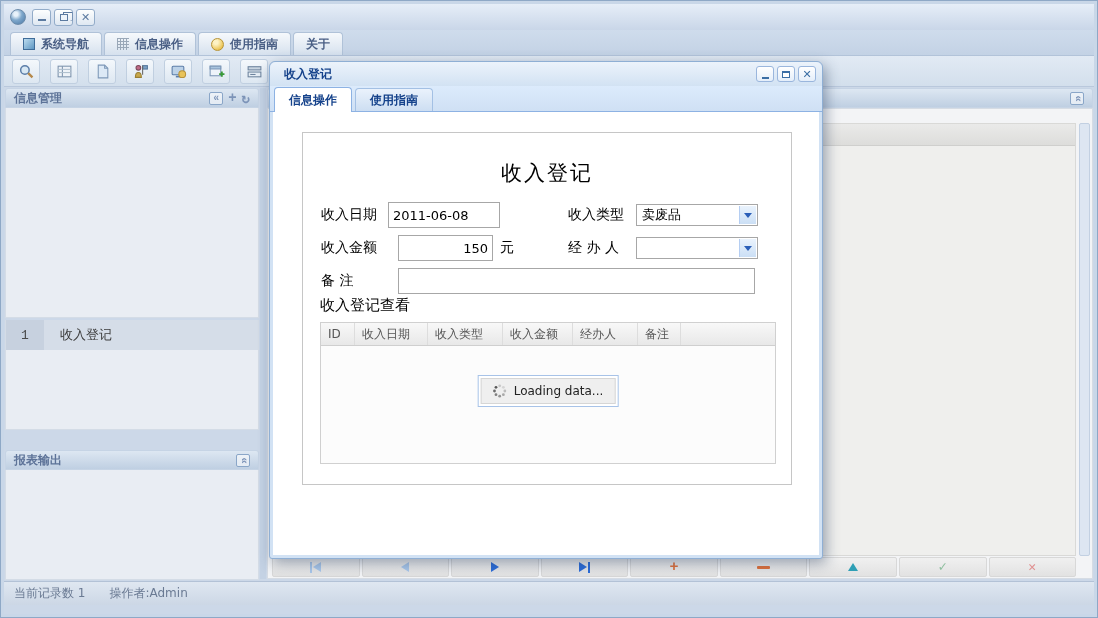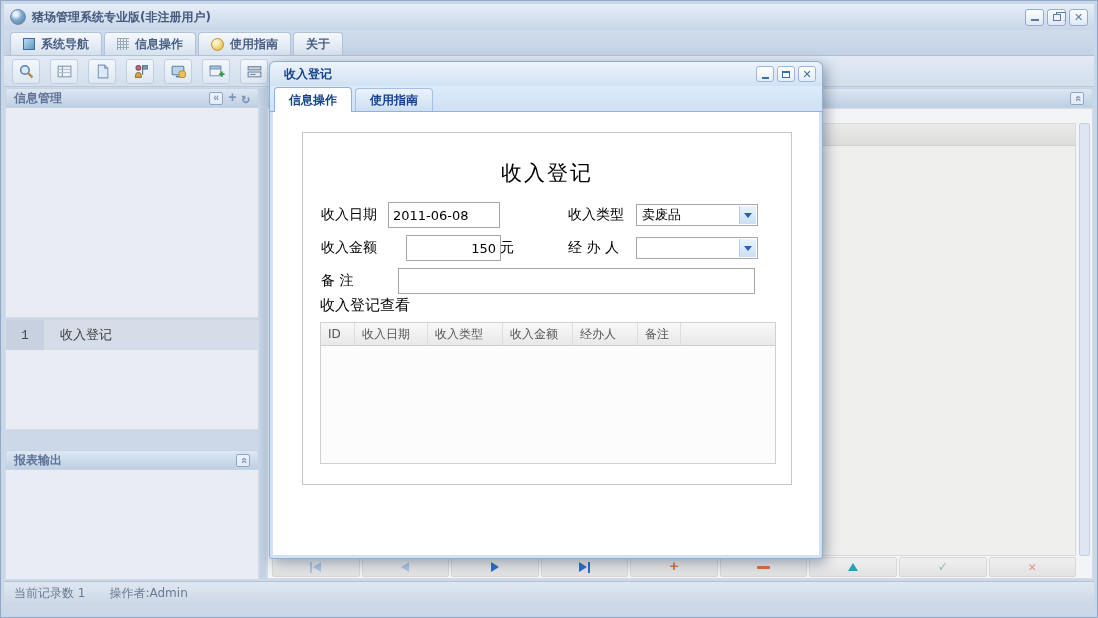--- a/index.html
+++ b/index.html
@@ -129,21 +129,21 @@
     font-family:"DejaVu Sans",sans-serif; padding:12px 4px; }
   .datebox{ left:85px; width:112px; padding-right:20px; }
   .calbtn{ position:absolute; left:178px; top:2px; width:17px; height:18px;
     background:linear-gradient(#fdfdfd,#e8e8e8); border:1px solid #b0b0b0; border-radius:2px;
     display:flex; align-items:center; justify-content:center; cursor:default;}
   .combo{ position:absolute; left:333px; width:122px; height:22px; border:1px solid #a7a7a7; background:#fff;
     display:flex; align-items:center; font-size:13px; padding-left:5px; cursor:default;}
   .combo .arrow{ position:absolute; right:1px; top:1px; bottom:1px; width:17px;
     background:linear-gradient(#eaf3fd,#cbdff5); border-left:1px solid #b5cef2; display:flex; align-items:center; justify-content:center;}
   .combo .arrow i{ width:0; height:0; border-top:5px solid #2b5fb8; border-left:4px solid transparent; border-right:4px solid transparent;}
-  .amountbox{ left:95px; width:95px; text-align:right;margin-left:8px; }
+  .amountbox{ left:95px; width:95px; text-align:right; }
   .unit{ position:absolute; left:197px; }
   .notebox{ left:95px; width:357px; }
 
   .grid-caption{ position:absolute; left:17px; top:163px; font-size:15px; color:#000; }
   .dgrid{ position:absolute; left:17px; top:189px; width:456px; height:142px;
     border:1px solid #d0d0d0; background:#fcfcfc; }
   .dgrid-header{ display:flex; height:23px; background:linear-gradient(#f8f8f8,#e8e8e8);
     border-bottom:1px solid #cfcfcf; font-size:12px; color:#555; }
   .dgh{ display:flex; align-items:center; padding-left:7px; border-right:1px solid #dddddd; cursor:default;}
   .c0{width:34px;} .c1{width:73px;} .c2{width:75px;} .c3{width:70px;} .c4{width:65px;} .c5{width:43px;} .c6{flex:1; border-right:none;}
@@ -152,21 +152,20 @@
   .loadbox{ background:#efefef; border:1px solid #d6d6d6; padding:5px 11px; display:flex; align-items:center; gap:7px;
     font-size:12px; color:#222; }
 </style>
 </head>
 <body>
 
 <div id="app">
 
   <div class="titlebar">
     <div class="app-icon"></div>
-    <div class="title">猪场管理系统专业版(非注册用户)</div>
     <div class="winbtns">
       <div class="winbtn">
           <span class="glyph-min"></span>
         </div>
       <div class="winbtn">
           <span class="glyph-restore"></span>
         </div>
       <div class="winbtn">
           <span class="glyph-x">✕</span>
         </div>
@@ -412,19 +411,34 @@
         <div class="dgrid">
           <div class="dgrid-header">
             <span class="dgh c0">ID</span>
             <span class="dgh c1">收入日期</span>
             <span class="dgh c2">收入类型</span>
             <span class="dgh c3">收入金额</span>
             <span class="dgh c4">经办人</span>
             <span class="dgh c5">备注</span>
             <span class="dgh c6"></span>
           </div>
+          <div class="loadwrap">
+            <div class="loadbox">
+              <svg viewBox="0 0 14 14" width="14" height="14">
+                  <circle cx="7" cy="1.8" r="1.4" fill="#c8c8c8"></circle>
+                  <circle cx="10.7" cy="3.3" r="1.4" fill="#d4d4d4"></circle>
+                  <circle cx="12.2" cy="7" r="1.4" fill="#bcbcbc"></circle>
+                  <circle cx="10.7" cy="10.7" r="1.4" fill="#a8a8a8"></circle>
+                  <circle cx="7" cy="12.2" r="1.4" fill="#949494"></circle>
+                  <circle cx="3.3" cy="10.7" r="1.4" fill="#808080"></circle>
+                  <circle cx="1.8" cy="7" r="1.4" fill="#6c6c6c"></circle>
+                  <circle cx="3.3" cy="3.3" r="1.4" fill="#585858"></circle>
+                </svg>
+              <span>Loading data...</span>
+            </div>
+          </div>
         </div>
       </div>
 
     </div>
   </div>
 
 </div>
 
 </body></html>

